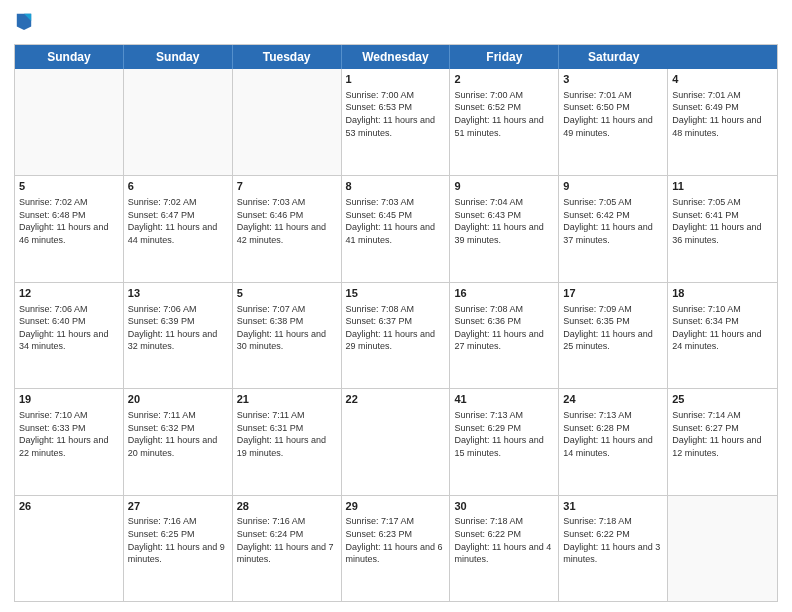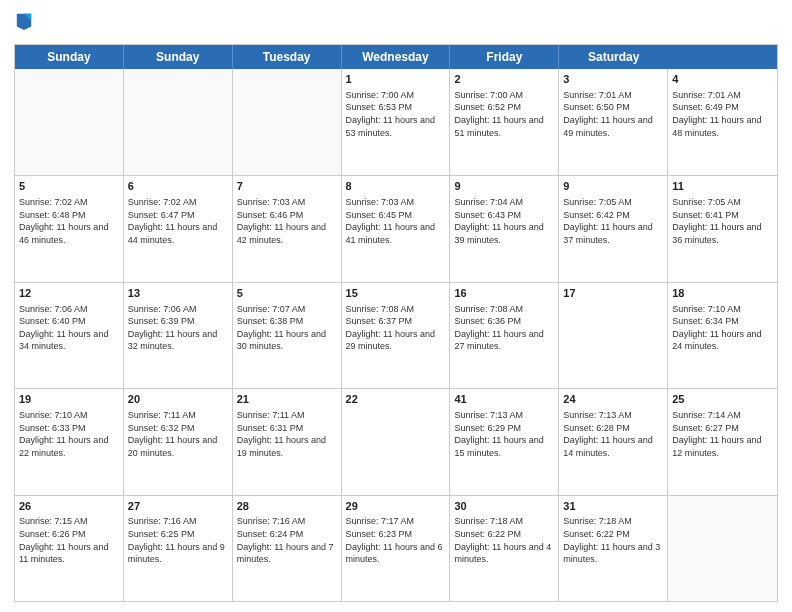--- a/index.html
+++ b/index.html
@@ -200,20 +200,21 @@
           <div class="cal-cell">
             <div class="day-num">15</div>
             <div class="cell-text">Sunrise: 7:08 AM<br>Sunset: 6:37 PM<br>Daylight: 11 hours and 29 minutes.</div>
           </div>
           <div class="cal-cell">
             <div class="day-num">16</div>
             <div class="cell-text">Sunrise: 7:08 AM<br>Sunset: 6:36 PM<br>Daylight: 11 hours and 27 minutes.</div>
           </div>
           <div class="cal-cell">
             <div class="day-num">17</div>
+            <div class="cell-text">Sunrise: 7:09 AM<br>Sunset: 6:35 PM<br>Daylight: 11 hours and 25 minutes.</div>
           </div>
           <div class="cal-cell">
             <div class="day-num">18</div>
             <div class="cell-text">Sunrise: 7:10 AM<br>Sunset: 6:34 PM<br>Daylight: 11 hours and 24 minutes.</div>
           </div>
         </div>
         <div class="cal-row">
           <div class="cal-cell">
             <div class="day-num">19</div>
             <div class="cell-text">Sunrise: 7:10 AM<br>Sunset: 6:33 PM<br>Daylight: 11 hours and 22 minutes.</div>
@@ -238,21 +239,20 @@
             <div class="cell-text">Sunrise: 7:13 AM<br>Sunset: 6:28 PM<br>Daylight: 11 hours and 14 minutes.</div>
           </div>
           <div class="cal-cell">
             <div class="day-num">25</div>
             <div class="cell-text">Sunrise: 7:14 AM<br>Sunset: 6:27 PM<br>Daylight: 11 hours and 12 minutes.</div>
           </div>
         </div>
         <div class="cal-row">
           <div class="cal-cell">
             <div class="day-num">26</div>
-            <div class="cell-text">Sunrise: 7:15 AM<br>Sunset: 6:26 PM<br>Daylight: 11 hours and 11 minutes.</div>
           </div>
           <div class="cal-cell">
             <div class="day-num">27</div>
             <div class="cell-text">Sunrise: 7:16 AM<br>Sunset: 6:25 PM<br>Daylight: 11 hours and 9 minutes.</div>
           </div>
           <div class="cal-cell">
             <div class="day-num">28</div>
             <div class="cell-text">Sunrise: 7:16 AM<br>Sunset: 6:24 PM<br>Daylight: 11 hours and 7 minutes.</div>
           </div>
           <div class="cal-cell">

